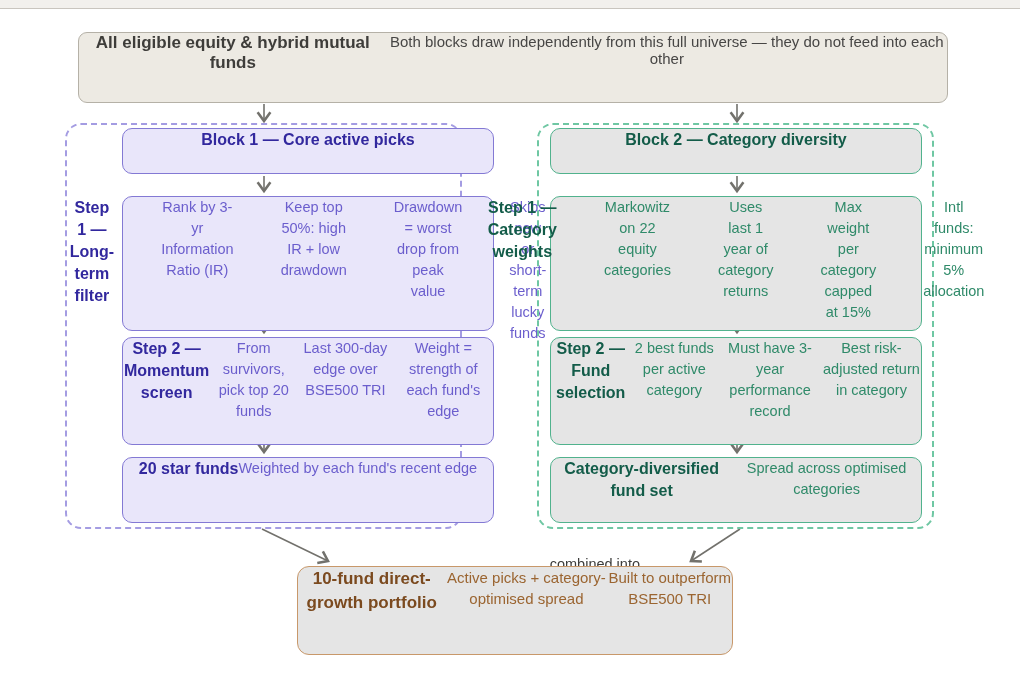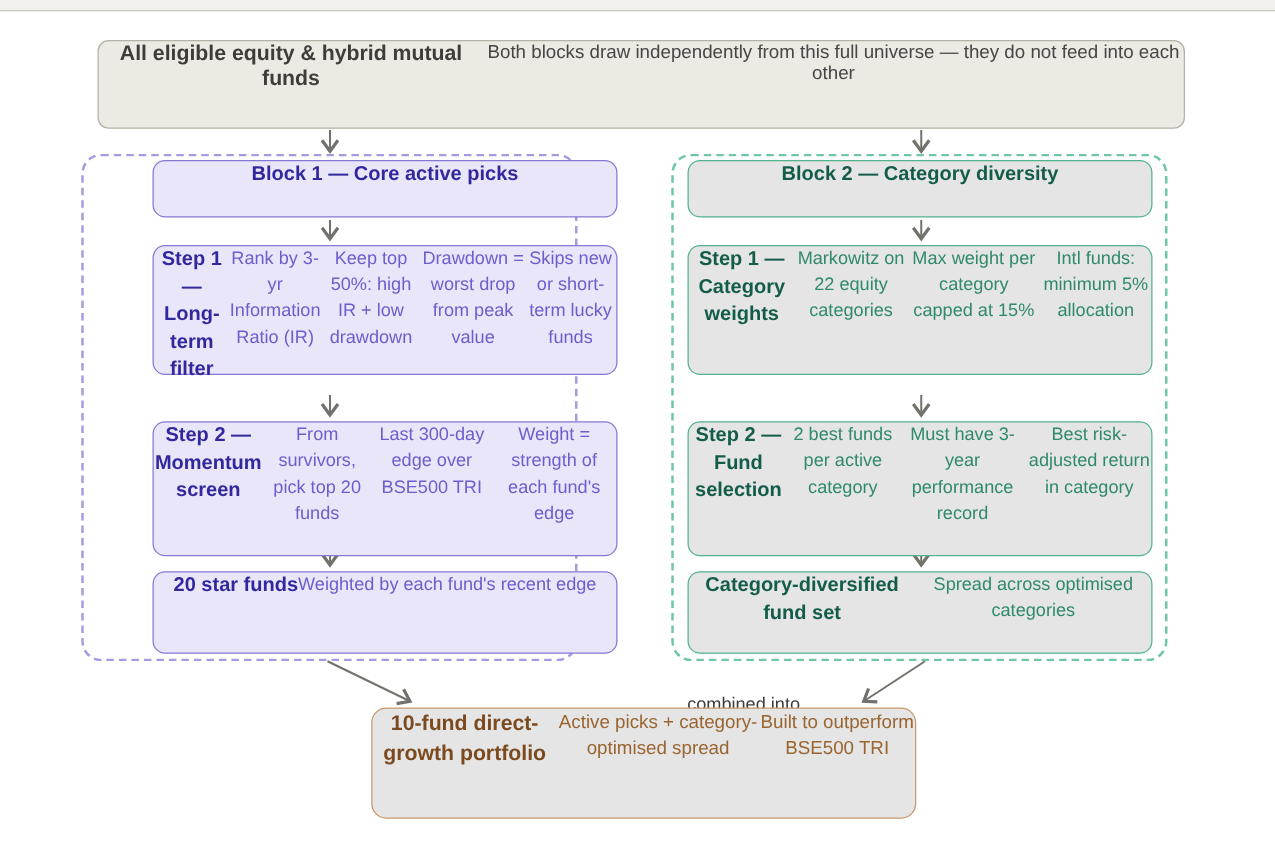--- a/index.html
+++ b/index.html
@@ -36,21 +36,21 @@
   .pbox .t{color:#32289e;font-weight:bold;font-size:16px;line-height:22px;}
   .pbox .l{color:#6b5ecd;font-size:14.5px;line-height:21px;}
   
   .gbox{background:#e5e5e5;border:1.4px solid #51b28d;}
   .gbox .t{color:#135c49;font-weight:bold;font-size:16px;line-height:22px;}
   .gbox .l{color:#2f8a69;font-size:14.5px;line-height:21px;}
   
   .col1{left:78px;width:372px;margin-left:44px;}
   .col2{left:550px;width:372px;}
   .hdr{top:128px;height:46px;}
-  .step1{top:196px;height:104px;}
+  .step1{top:196px;height:135px;gap:47px;}
   .step2{top:337px;height:108px;}
   .blockres{top:457px;height:66px;}
   
   .combiner{
     position:absolute;left:400px;top:536px;width:240px;
     text-align:right;font-size:14.5px;color:#3c3c3b;margin-top:20px;
   }
   
   .final{
     left:297px;top:566px;width:436px;height:89px;
@@ -116,20 +116,21 @@
 
 <div class="lane green"></div>
 
 <div class="box gbox col2 hdr">
   <div class="t">Block 2 — Category diversity</div>
 </div>
 
 <div class="box gbox col2 step1">
   <div class="t">Step 1 — Category weights</div>
   <div class="l">Markowitz on 22 equity categories</div>
+  <div class="l">Uses last 1 year of category returns</div>
   <div class="l">Max weight per category capped at 15%</div>
   <div class="l">Intl funds: minimum 5% allocation</div>
 </div>
 
 <div class="box gbox col2 step2">
   <div class="t">Step 2 — Fund selection</div>
   <div class="l">2 best funds per active category</div>
   <div class="l">Must have 3-year performance record</div>
   <div class="l">Best risk-adjusted return in category</div>
 </div>

